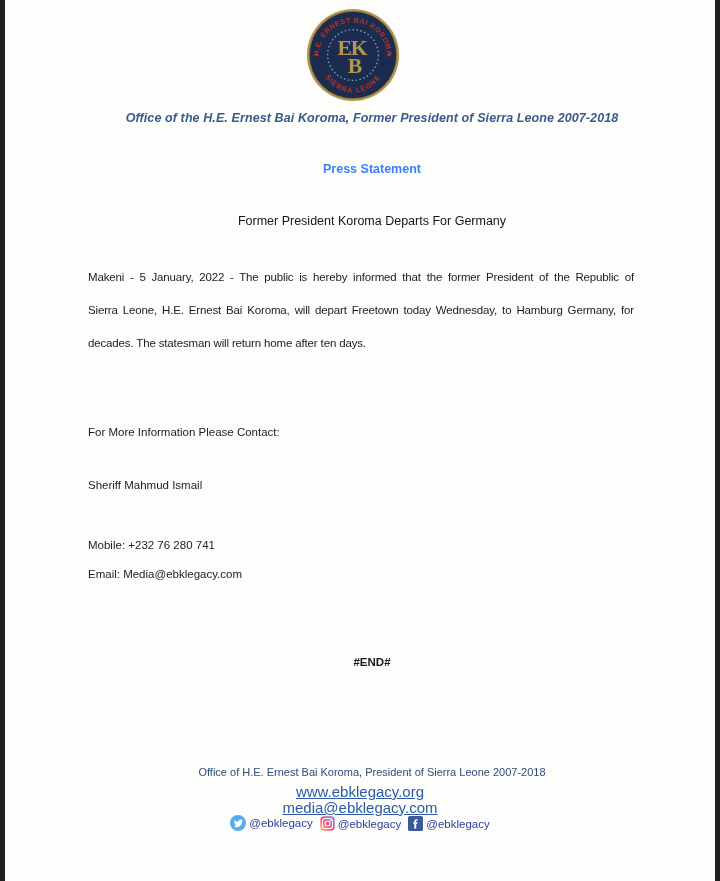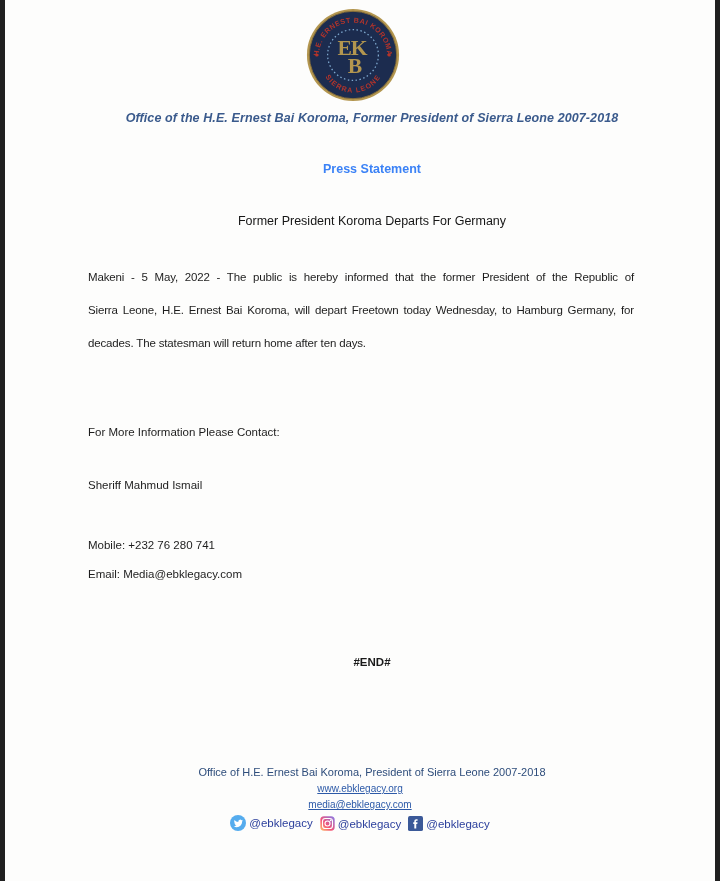--- a/index.html
+++ b/index.html
@@ -42,21 +42,21 @@
   .contact-line{position:absolute;left:88px;font-size:11.5px;color:#1d1d1d;}
   .contact-intro{top:426px;}
   .contact-name{top:479px;}
   .contact-role{top:505px;}
   .contact-mobile{top:539px;}
   .contact-email{top:568px;}
 
   .end-marker{top:656px;font-size:11.5px;font-weight:600;color:#1a1a1a;}
 
   .footer-org{top:766px;font-size:11px;color:#2e4d7b;}
-  .footer-link-row{position:absolute;left:0;width:100%;text-align:center;font-size:10px;}
+  .footer-link-row{position:absolute;left:0;width:100%;text-align:center;font-size:15px;}
   .footer-link-row.site{top:783px;}
   .footer-link-row.mail{top:799px;}
   .footer-link-row a{color:#2d5aa8;text-decoration:underline;cursor:pointer;}
 
   .social-row{
     position:absolute;top:815px;left:0;width:100%;
     display:flex;justify-content:center;align-items:flex-end;gap:7px;
     font-size:11.5px;color:#2b3f9c;
   }
   .social-item{display:inline-flex;align-items:center;gap:3px;cursor:pointer;}
@@ -90,21 +90,21 @@
       <text x="52" y="69" text-anchor="middle" font-family="Liberation Serif, serif" font-weight="700" font-size="23" fill="#b3964f">B</text>
     </svg>
   </div>
 
   <div class="center-line letterhead">Office of the H.E. Ernest Bai Koroma, Former President of Sierra Leone 2007-2018</div>
 
   <div class="center-line press-label">Press Statement</div>
   <div class="center-line doc-title">Former President Koroma Departs For Germany</div>
 
   <div class="body-block">
-    <div class="body-line just">Makeni - 5 May, 2022 - The public is hereby informed that the former President of the Republic of</div>
+    <div class="body-line just">Makeni - 5 January, 2022 - The public is hereby informed that the former President of the Republic of</div>
     <div class="body-line just">Sierra Leone, H.E. Ernest Bai Koroma, will depart Freetown today Wednesday, to Hamburg Germany, for</div>
     <div class="body-line">decades. The statesman will return home after ten days.</div>
   </div>
 
   <div class="contact-line contact-intro">For More Information Please Contact:</div>
   <div class="contact-line contact-name">Sheriff Mahmud Ismail</div>
   <div class="contact-line contact-mobile">Mobile: +232 76 280 741</div>
   <div class="contact-line contact-email">Email: Media@ebklegacy.com</div>
 
   <div class="center-line end-marker">#END#</div>

